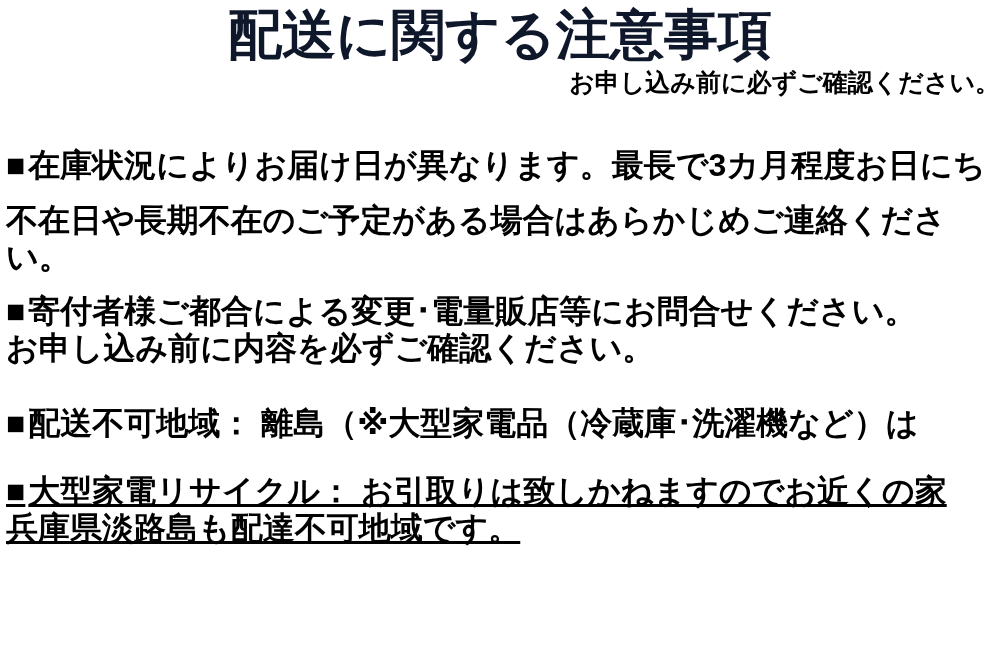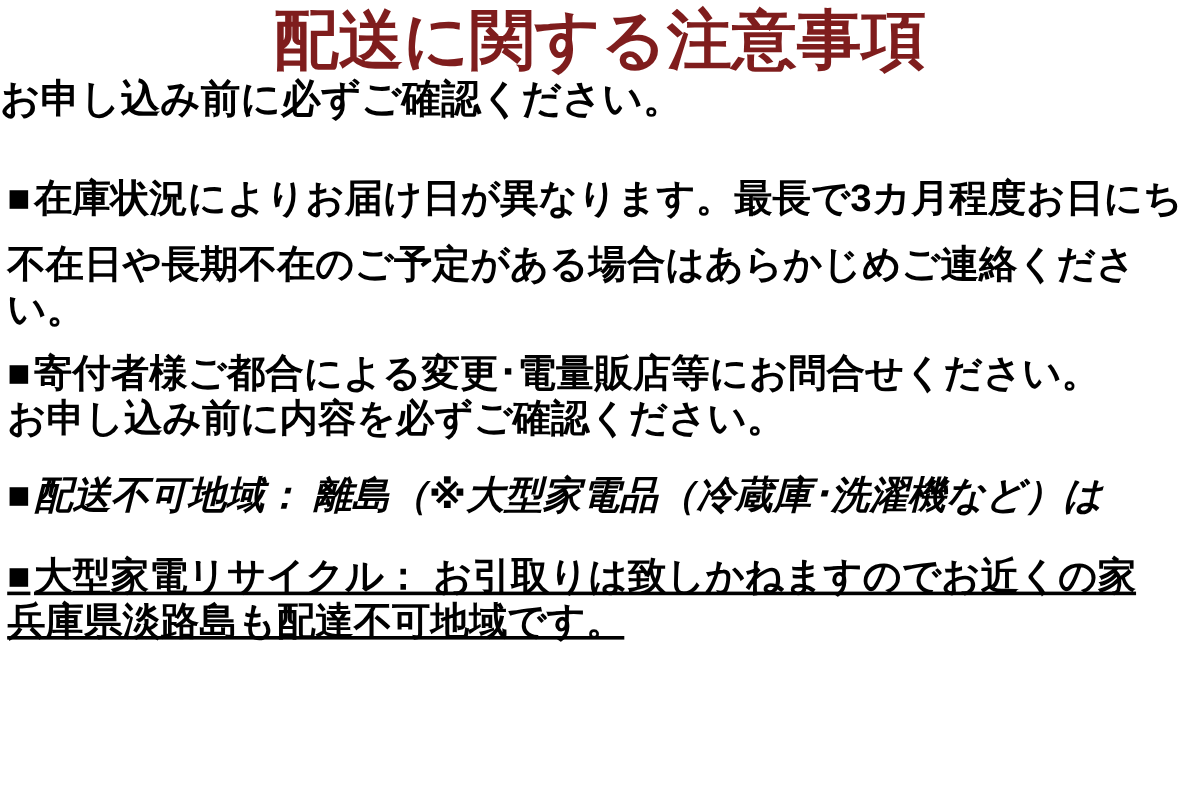--- a/index.html
+++ b/index.html
@@ -19,22 +19,22 @@
     margin: 5px 0 0 0;
     text-align: center;
     font-size: 54px;
     line-height: 58px;
     font-weight: bold;
     letter-spacing: 0;
     color: #e60000; 
   }
   .page-subtitle {
     margin: 0;
-    text-align: left;
-    font-size: 33px;
+    text-align: right;
+    font-size: 25px;
     line-height: 38px;
     font-weight: bold;
   }
   .notice-list {
     padding: 0 6px;
   }
   .notice {
     margin: 0;
     font-size: 32px;
     line-height: 37px;
@@ -44,27 +44,27 @@
     display: block;
     white-space: nowrap;
   }
   .notice .marker {
     display: inline;
     margin-right: 3px;
   }
   .n1 { margin-top: 46px; }
   .n2 { margin-top: 18px; }
   .n3 { margin-top: 17px; }
-  .n4 { margin-top: 27px; font-style: italic; }
+  .n4 { margin-top: 38px; }
   .n5 { margin-top: 31px; text-decoration: underline; }
 </style>
 </head>
 <body>
 
-<h1 class="page-title" style="color: #7f1d1d;">配送に関する注意事項</h1>
+<h1 class="page-title" style="color: #0f172a;">配送に関する注意事項</h1>
 <p class="page-subtitle">お申し込み前に必ずご確認ください。</p>
 
 <section class="notice-list">
 
   <p class="notice n1">
     <span class="line"><span class="marker">■</span><span>在庫状況によりお届け日が異なります。最長で3カ月程度お日にち</span></span>
   </p>
 
   <p class="notice n2">
     <span class="line">不在日や長期不在のご予定がある場合はあらかじめご連絡くださ</span>

